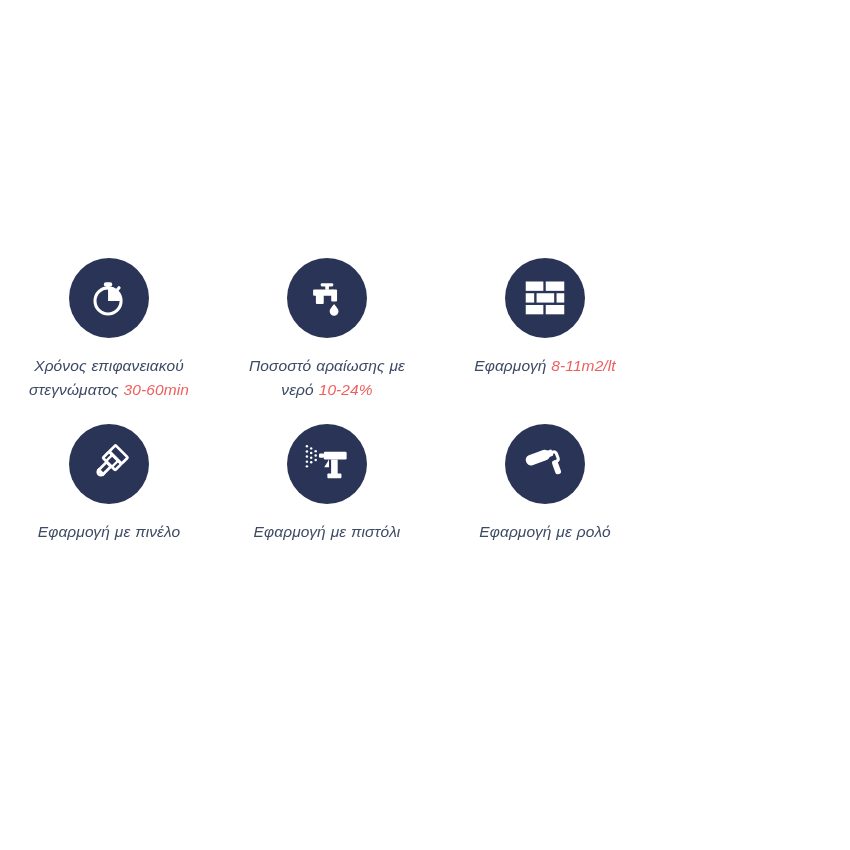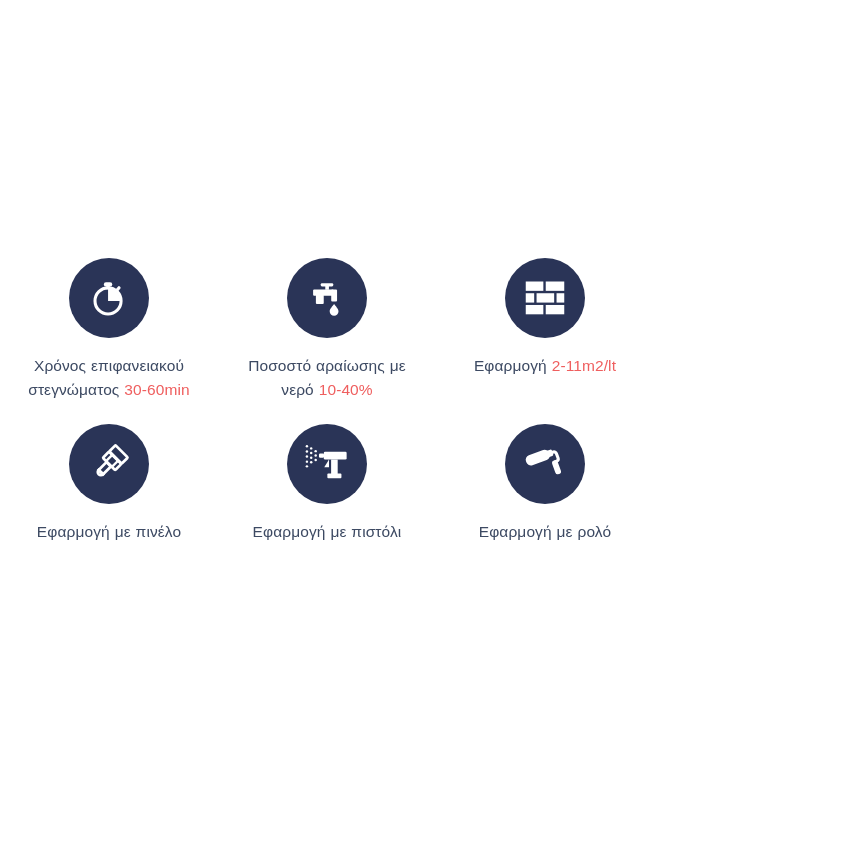--- a/index.html
+++ b/index.html
@@ -13,20 +13,21 @@
     overflow: hidden;
     font-family: "Liberation Sans", "DejaVu Sans", sans-serif;
     -webkit-font-smoothing: antialiased;
   }
 
   #spec-sheet {
     position: relative;
     width: 850px;
     height: 850px;
     background: #ffffff;
+    font-style: italic;
   }
 
   .feature-grid {
     position: absolute;
     left: 0;
     top: 258px;
     width: 850px;
     display: flex;
     flex-wrap: wrap;
     align-content: flex-start;
@@ -109,40 +110,40 @@
             <rect x="17.5" y="8.5" width="13" height="3.4" rx="1.2" fill="#ffffff"></rect>
             <rect x="22.2" y="11.2" width="3.8" height="4.2" fill="#ffffff"></rect>
             <rect x="9.5" y="15.2" width="21.5" height="6.4" rx="1.1" fill="#ffffff"></rect>
             <rect x="12.4" y="20.6" width="8.2" height="9.6" rx="1.1" fill="#ffffff"></rect>
             <rect x="28.4" y="15.2" width="6.1" height="12.4" rx="1.1" fill="#ffffff"></rect>
             <path d="M31.4 30.2 c3.4 4.2 4.6 5.9 4.6 7.7 a4.6 4.6 0 0 1 -9.2 0 c0 -1.8 1.2 -3.5 4.6 -7.7 z" fill="#ffffff"></path>
           </svg>
         </span>
       </div>
       <div class="feature-label">
-        <span>Ποσοστό αραίωσης με νερό </span><span class="value">10-40%</span>
+        <span>Ποσοστό αραίωσης με νερό </span><span class="value">10-24%</span>
       </div>
     </div>
 
     <div class="feature-item item-3">
       <div class="icon-badge">
         <span>
           <svg width="44" height="40" viewBox="0 0 48 42" fill="none">
             <rect x="3" y="3" width="19.2" height="10.2" fill="#ffffff"></rect>
             <rect x="24.8" y="3" width="20.2" height="10.2" fill="#ffffff"></rect>
             <rect x="3" y="15.8" width="9.2" height="10.2" fill="#ffffff"></rect>
             <rect x="14.8" y="15.8" width="19.2" height="10.2" fill="#ffffff"></rect>
             <rect x="36.6" y="15.8" width="8.4" height="10.2" fill="#ffffff"></rect>
             <rect x="3" y="28.6" width="19.2" height="10.2" fill="#ffffff"></rect>
             <rect x="24.8" y="28.6" width="20.2" height="10.2" fill="#ffffff"></rect>
           </svg>
         </span>
       </div>
       <div class="feature-label">
-        <span>Εφαρμογή </span><span class="value">2-11m2/lt</span>
+        <span>Εφαρμογή </span><span class="value">8-11m2/lt</span>
       </div>
     </div>
 
     <div class="feature-item item-4">
       <div class="icon-badge">
         <span>
           <svg width="44" height="44" viewBox="0 0 48 48" fill="none">
             <g transform="rotate(45 24 24)">
               <rect x="14.5" y="4.5" width="19" height="9.5" rx="1" stroke="#ffffff" stroke-width="3" fill="none"></rect>
               <rect x="14.5" y="14.5" width="19" height="9.5" rx="1" stroke="#ffffff" stroke-width="3" fill="none"></rect>

